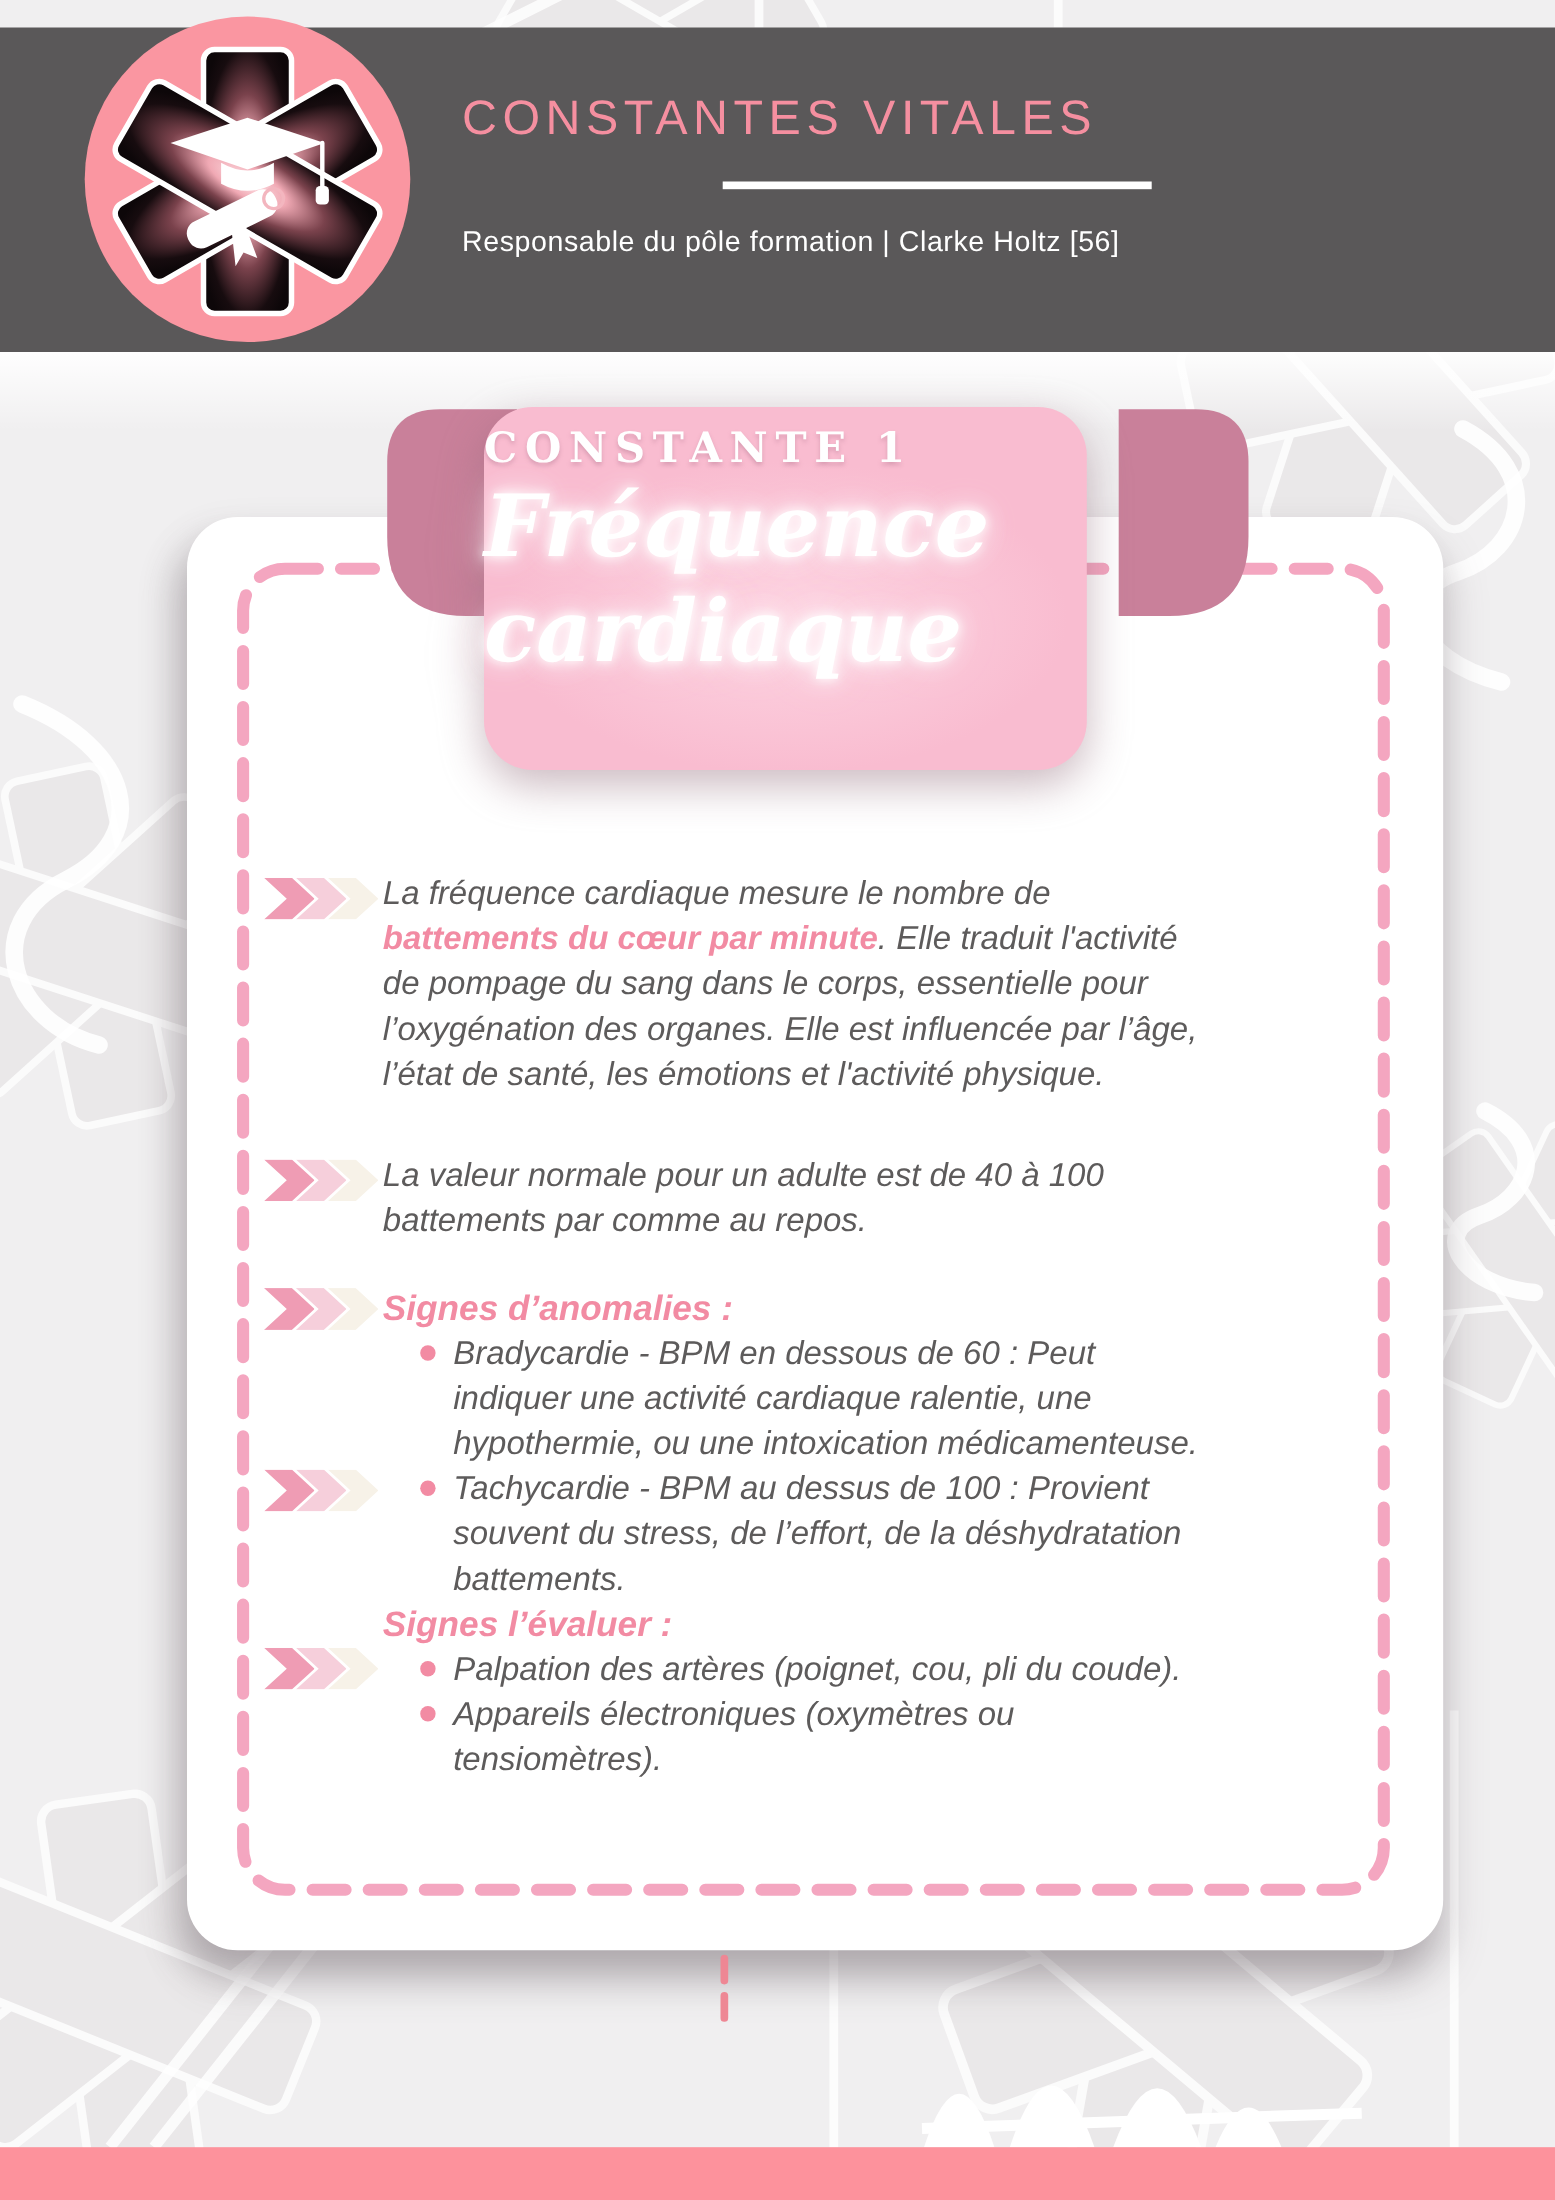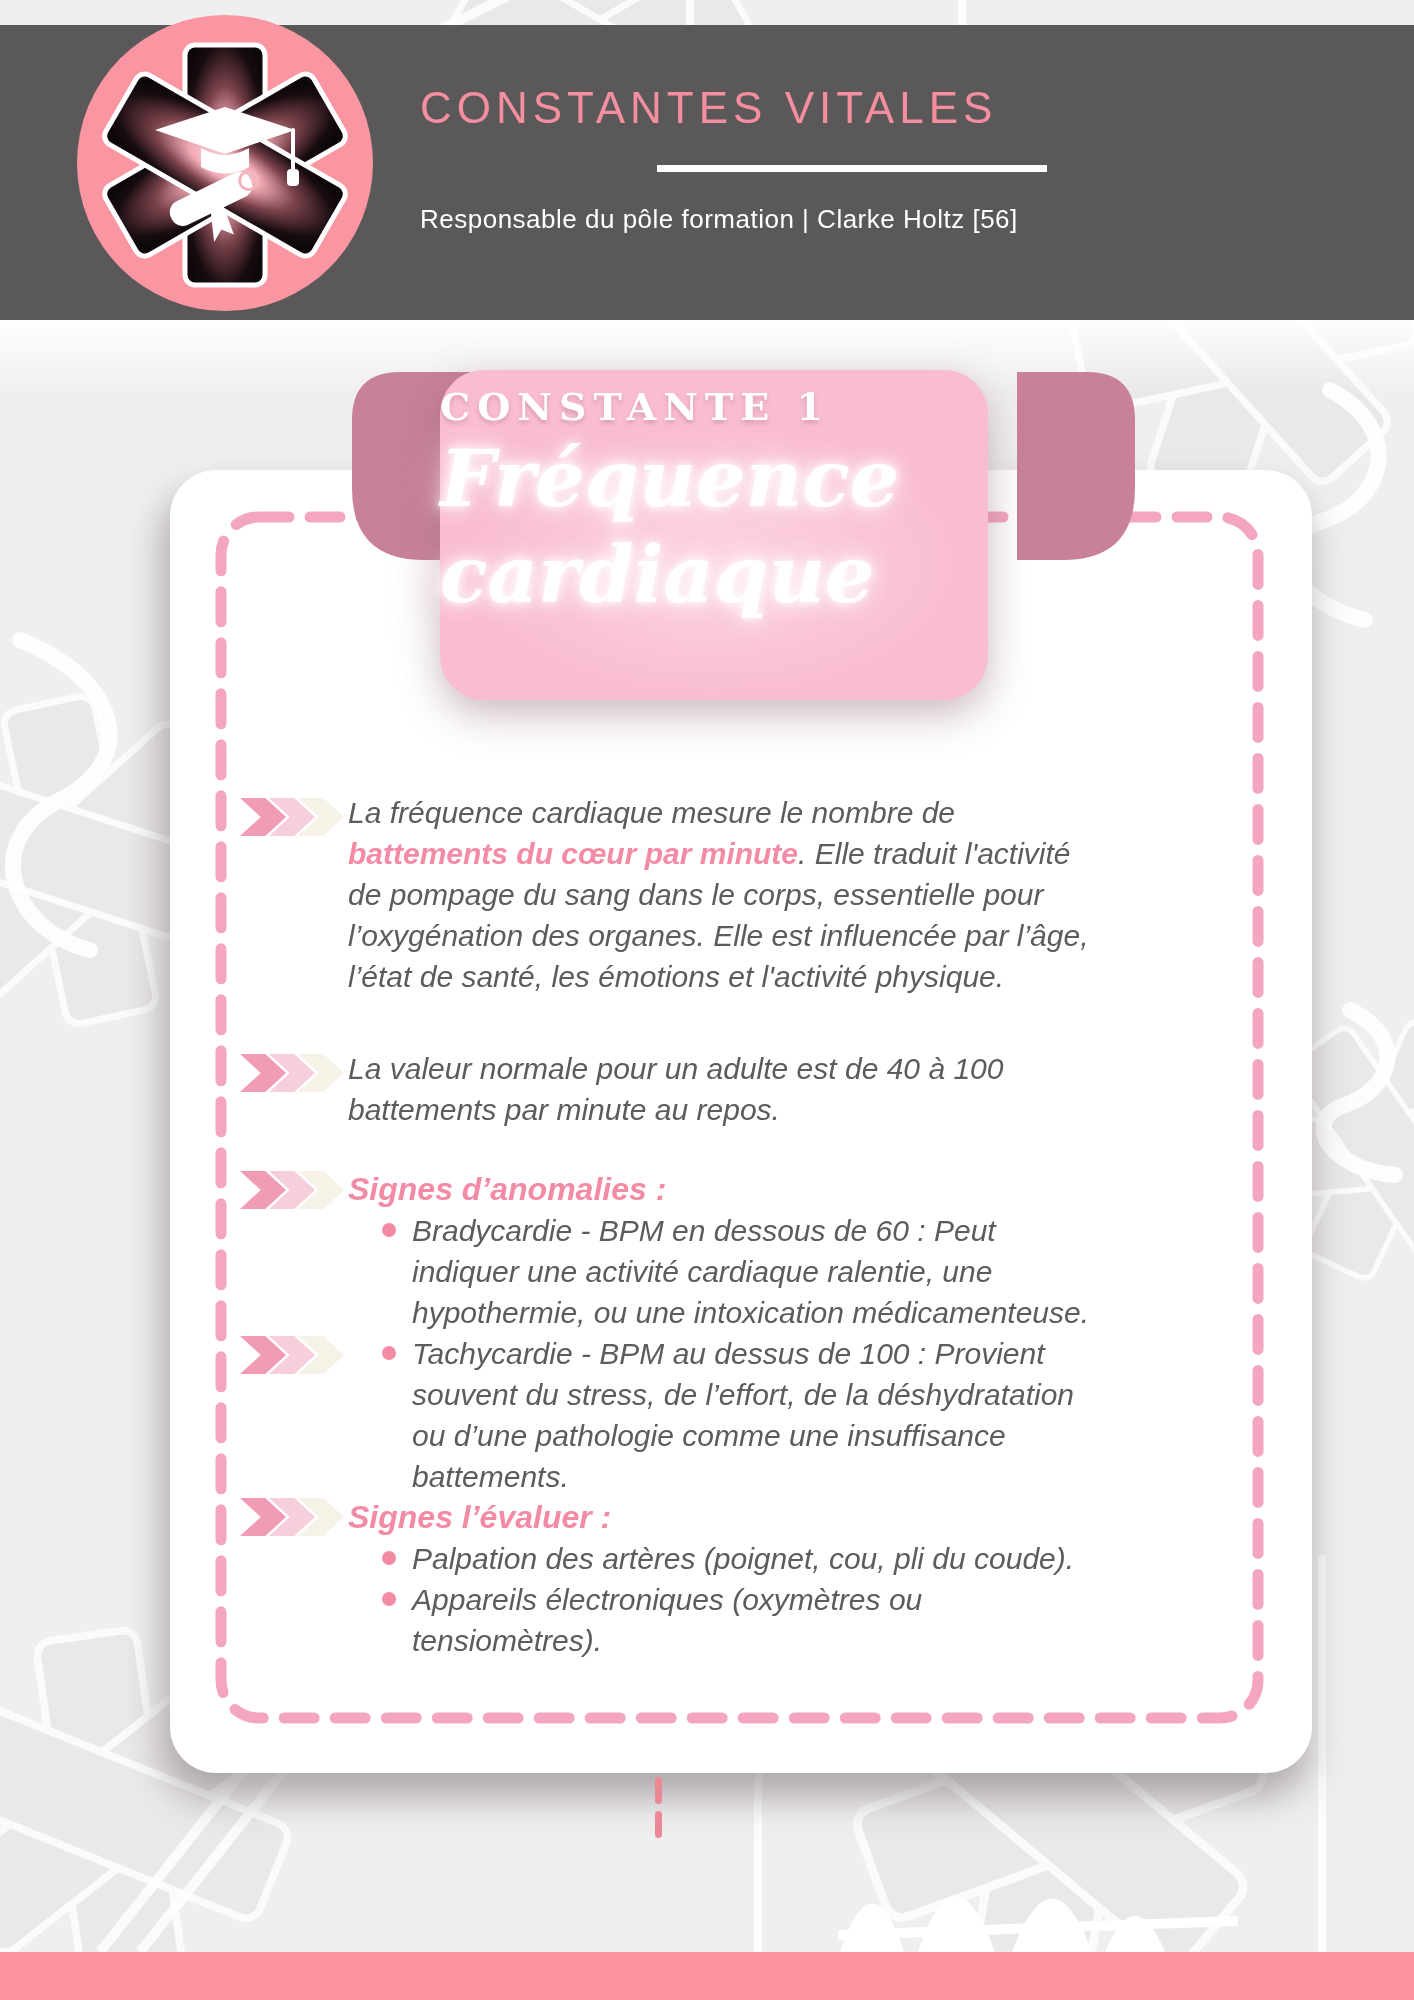--- a/index.html
+++ b/index.html
@@ -127,38 +127,37 @@
   <div class="content">
     <div class="para1">
         <div class="tline"><span>La fréquence cardiaque mesure le nombre de</span></div>
         <div class="tline"><span class="em">battements du cœur par minute</span><span>. Elle traduit l'activité</span></div>
         <div class="tline"><span>de pompage du sang dans le corps, essentielle pour</span></div>
         <div class="tline"><span>l’oxygénation des organes. Elle est influencée par l’âge,</span></div>
         <div class="tline"><span>l’état de santé, les émotions et l'activité physique.</span></div>
       </div>
     <div class="para2">
         <div class="tline"><span>La valeur normale pour un adulte est de 40 à 100</span></div>
-        <div class="tline"><span>battements par minute au repos.</span></div>
+        <div class="tline"><span>battements par comme au repos.</span></div>
       </div>
     <div class="heading">Signes d’anomalies :</div>
     <div class="bullets">
       <div class="bullet-item">
         <span class="dot"></span>
         <div>
             <div class="tline"><span>Bradycardie - BPM en dessous de 60 : Peut</span></div>
             <div class="tline"><span>indiquer une activité cardiaque ralentie, une</span></div>
             <div class="tline"><span>hypothermie, ou une intoxication médicamenteuse.</span></div>
           </div>
       </div>
       <div class="bullet-item">
         <span class="dot"></span>
         <div>
             <div class="tline"><span>Tachycardie - BPM au dessus de 100 : Provient</span></div>
             <div class="tline"><span>souvent du stress, de l’effort, de la déshydratation</span></div>
-            <div class="tline"><span>ou d’une pathologie comme une insuffisance</span></div>
             <div class="tline"><span>battements.</span></div>
           </div>
       </div>
     </div>
     <div class="heading heading2">Signes l’évaluer :</div>
     <div class="bullets">
       <div class="bullet-item">
         <span class="dot"></span>
         <div>
             <div class="tline"><span>Palpation des artères (poignet, cou, pli du coude).</span></div>

